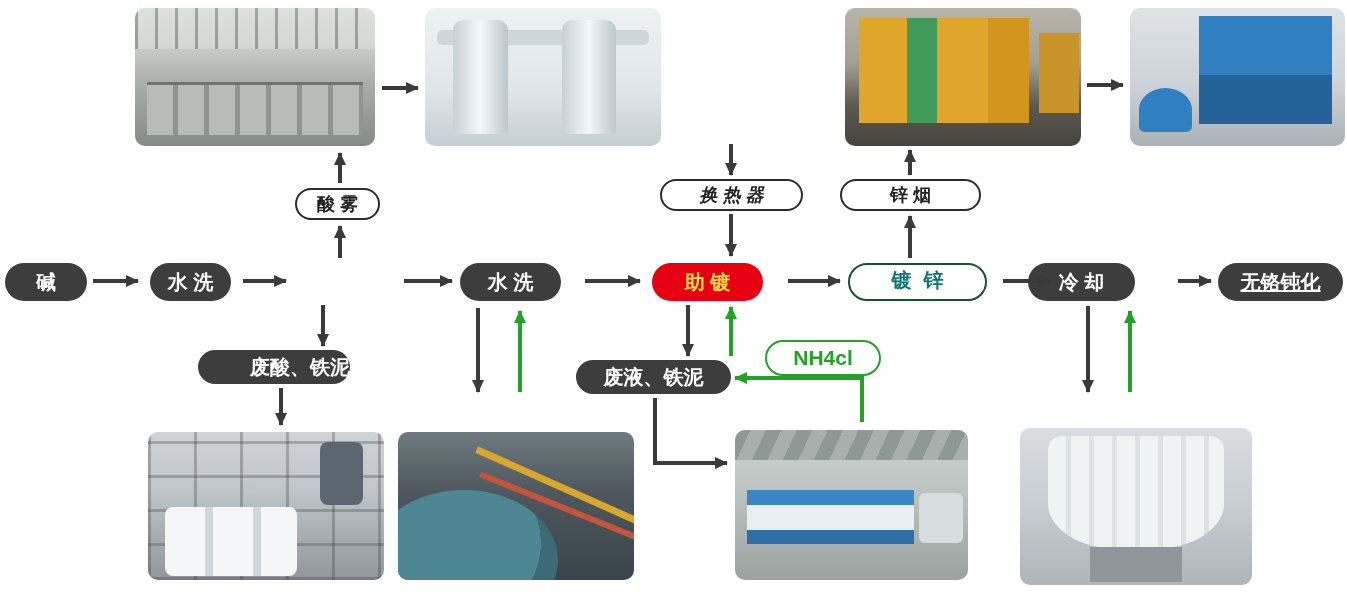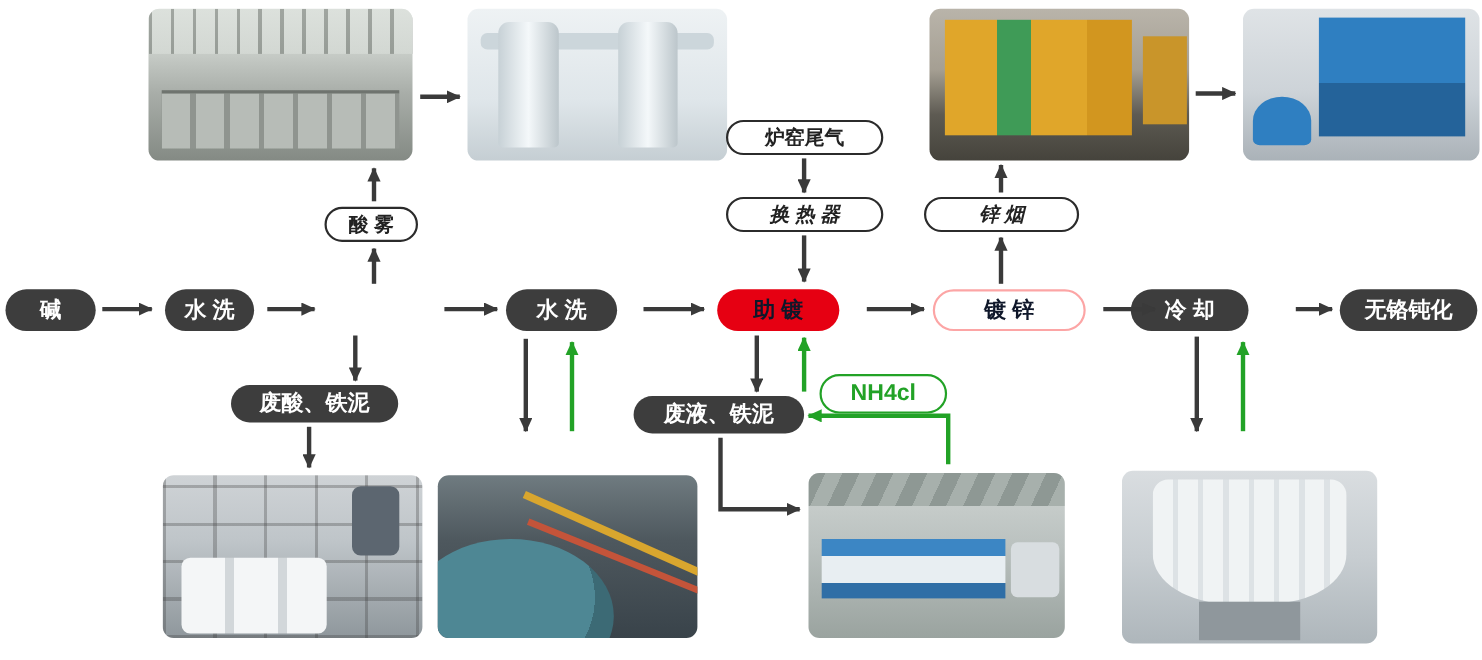--- a/index.html
+++ b/index.html
@@ -6,22 +6,22 @@
   #canvas{
     position:relative;width:1347px;height:600px;background:#ffffff;
     font-family:"Liberation Sans",sans-serif;overflow:hidden;
   }
   .box{
     position:absolute;height:38px;line-height:38px;text-align:center;
     border-radius:19px;font-weight:bold;font-size:20px;box-sizing:border-box;
     white-space:nowrap;
   }
   .dark{background:#3d3d3d;color:#ffffff;}
-  .red{background:#e60012;color:#0f172a;}
-  .outline-red{background:#ffffff;border:2px solid #fca5a5;color:#0f172a;line-height:34px;}
+  .red{background:#e60012;color:#fde047;}
+  .outline-red{background:#ffffff;border:2px solid #14532d;color:#0f766e;line-height:34px;font-family:Liberation Mono, monospace;}
   .white{background:#ffffff;border:2px solid #2b2b2b;color:#222222;height:32px;line-height:28px;border-radius:16px;font-size:18px;}
   .green-box{background:#ffffff;border:2px solid #22a226;color:#22a226;height:36px;line-height:32px;border-radius:18px;font-size:21px;}
   .photo{position:absolute;border-radius:10px;overflow:hidden;}
   .photo div{position:absolute;}
   
   .p1{background:linear-gradient(180deg,#e2e6e2 0%,#c6cbc6 30%,#a9aea9 55%,#848a84 100%);}
   .p1-roof{top:0;left:0;height:30%;width:100%;background:repeating-linear-gradient(90deg,#7d837d 0 3px,#d9ded9 3px 20px);opacity:.65;}
   .p1-tanks{bottom:8%;left:5%;width:90%;height:36%;background:repeating-linear-gradient(90deg,#b7bcb7 0 26px,#8f948f 26px 31px);border-top:3px solid #6f746f;}
   
   .p2{background:linear-gradient(180deg,#eef2f4 0%,#dfe6ea 60%,#c5ced3 100%);}
@@ -99,30 +99,29 @@
     <div class="p8-tower"></div>
     <div class="p8-base"></div>
   </div>
 
   <div class="box dark" style="left:5px;top:263px;width:82px;">碱</div>
   <div class="box dark" style="left:150px;top:263px;width:81px;">水 洗</div>
   <div class="box dark" style="left:460px;top:263px;width:101px;">水 洗</div>
   <div class="box red" style="left:652px;top:263px;width:111px;">助 镀</div>
   <div class="box outline-red" style="left:848px;top:263px;width:139px;">镀 锌</div>
   <div class="box dark" style="left:1028px;top:263px;width:107px;">冷 却</div>
-  <div class="box dark" style="left:1218px;top:263px;width:125px;">无铬钝化</div>
+  <div class="box dark" style="left:1218px;top:263px;width:125px;text-decoration:underline;">无铬钝化</div>
 
   <div class="box white" style="left:295px;top:188px;width:85px;">酸 雾</div>
-  <div class="box white" style="left:660px;top:109px;width:143px;">炉窑尾气</div>
   <div class="box white" style="left:660px;top:179px;width:143px;font-style:italic;">换 热 器</div>
-  <div class="box white" style="left:840px;top:179px;width:141px;font-style:italic;">锌 烟</div>
+  <div class="box white" style="left:840px;top:179px;width:141px;">锌 烟</div>
 
-  <div class="box dark" style="left:210px;top:350px;width:152px;height:34px;line-height:34px;border-radius:17px;">废酸、铁泥</div>
+  <div class="box dark" style="left:198px;top:350px;width:152px;height:34px;line-height:34px;border-radius:17px;text-align:right;">废酸、铁泥</div>
   <div class="box dark" style="left:576px;top:360px;width:155px;height:34px;line-height:34px;border-radius:17px;">废液、铁泥</div>
-  <div class="box green-box" style="left:745px;top:340px;width:116px;">NH4cl</div>
+  <div class="box green-box" style="left:765px;top:340px;width:116px;">NH4cl</div>
 
   <svg class="arrows" width="1347" height="600" viewBox="0 0 1347 600">
     <defs>
       <marker id="ah" markerUnits="userSpaceOnUse" markerWidth="13" markerHeight="12" refX="12" refY="6" orient="auto">
         <path d="M0,0 L13,6 L0,12 z" fill="#3a3a3a"></path>
       </marker>
       <marker id="ag" markerUnits="userSpaceOnUse" markerWidth="13" markerHeight="12" refX="12" refY="6" orient="auto">
         <path d="M0,0 L13,6 L0,12 z" fill="#22a226"></path>
       </marker>
     </defs>

